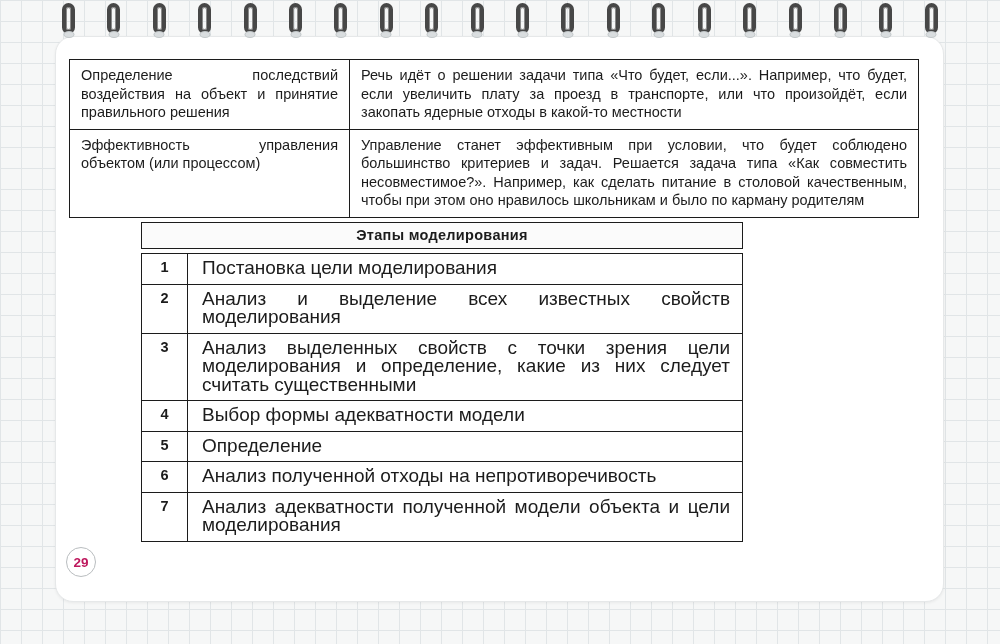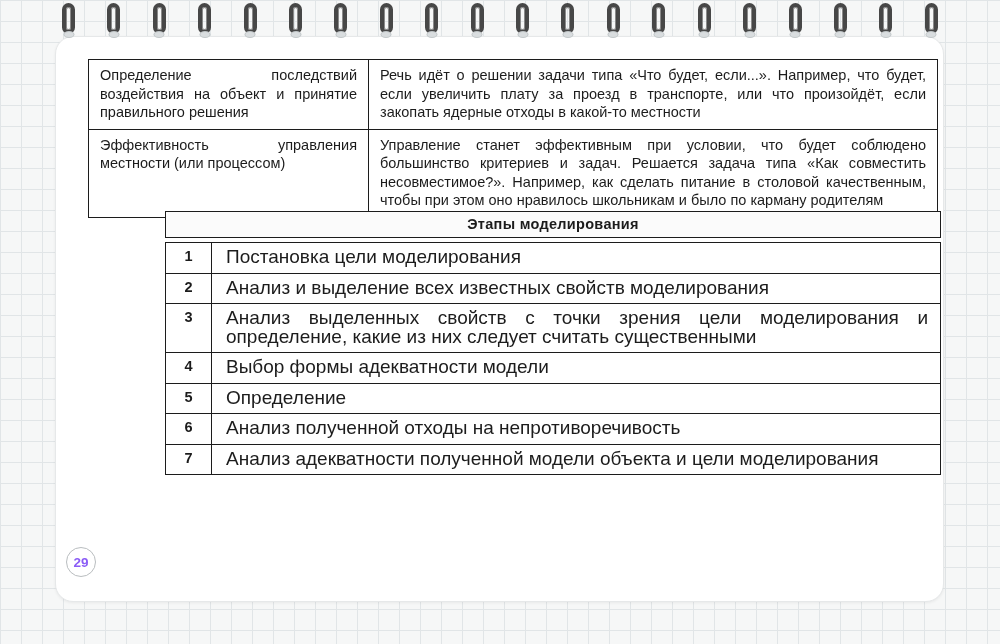--- a/index.html
+++ b/index.html
@@ -62,21 +62,21 @@
     height: 566px;
     background: #ffffff;
     border: 1px solid #e6e8e9;
     border-radius: 18px;
     box-shadow: 0 1px 3px rgba(0,0,0,0.06);
   }
 
   
   .t1 {
     position: absolute;
-    left: 32px;
+    left: 13px;
     top: 22px;
     width: 850px;
     border: 1px solid #1c1c1c;
   }
   .t1-row {
     display: grid;
     grid-template-columns: 280px 1fr;
   }
   .t1-row + .t1-row { border-top: 1px solid #1c1c1c; }
   .t1-cell {
@@ -84,23 +84,22 @@
     font-size: 14.5px;
     line-height: 18.5px;
     text-align: justify;
   }
   .t1-cell.left { border-right: 1px solid #1c1c1c; }
 
   
   .t2 {
     position: absolute;
     left: 85px;
-    top: 174px;
-    width: 776px;
-    margin-left: 24px;
+    top: 185px;
+    width: 602px;
   }
   .t2-header {
     border: 1px solid #1c1c1c;
     background: #fbfbfb;
     text-align: center;
     font-weight: bold;
     font-size: 14.5px;
     padding: 4px 0 5px 0;
     letter-spacing: 0.3px;
   }
@@ -135,21 +134,21 @@
     width: 30px;
     height: 30px;
     border: 1px solid #b9bdbf;
     border-radius: 50%;
     background: #ffffff;
     display: flex;
     align-items: center;
     justify-content: center;
     font-weight: bold;
     font-size: 13.5px;
-    color: #8b5cf6;
+    color: #be185d;
   }
 </style>
 </head>
 <body>
 
 <div class="rings">
   <div class="ring"></div>
   <div class="ring"></div>
   <div class="ring"></div>
   <div class="ring"></div>
@@ -172,21 +171,21 @@
 </div>
 
 <div class="page">
 
   <div class="t1">
     <div class="t1-row">
       <div class="t1-cell left">Определение последствий воздействия на объект и принятие правильного решения</div>
       <div class="t1-cell">Речь идёт о решении задачи типа «Что будет, если...». Например, что будет, если увеличить плату за проезд в транспорте, или что произойдёт, если закопать ядерные отходы в какой-то местности</div>
     </div>
     <div class="t1-row">
-      <div class="t1-cell left">Эффективность управления местности (или процессом)</div>
+      <div class="t1-cell left">Эффективность управления объектом (или процессом)</div>
       <div class="t1-cell">Управление станет эффективным при условии, что будет соблюдено большинство критериев и задач. Решается задача типа «Как совместить несовместимое?». Например, как сделать питание в столовой качественным, чтобы при этом оно нравилось школьникам и было по карману родителям</div>
     </div>
   </div>
 
   <div class="t2">
     <div class="t2-header">Этапы  моделирования</div>
     <div class="t2-body">
       <div class="t2-row">
         <div class="t2-num">1</div>
         <div class="t2-text">Постановка  цели  моделирования</div>

